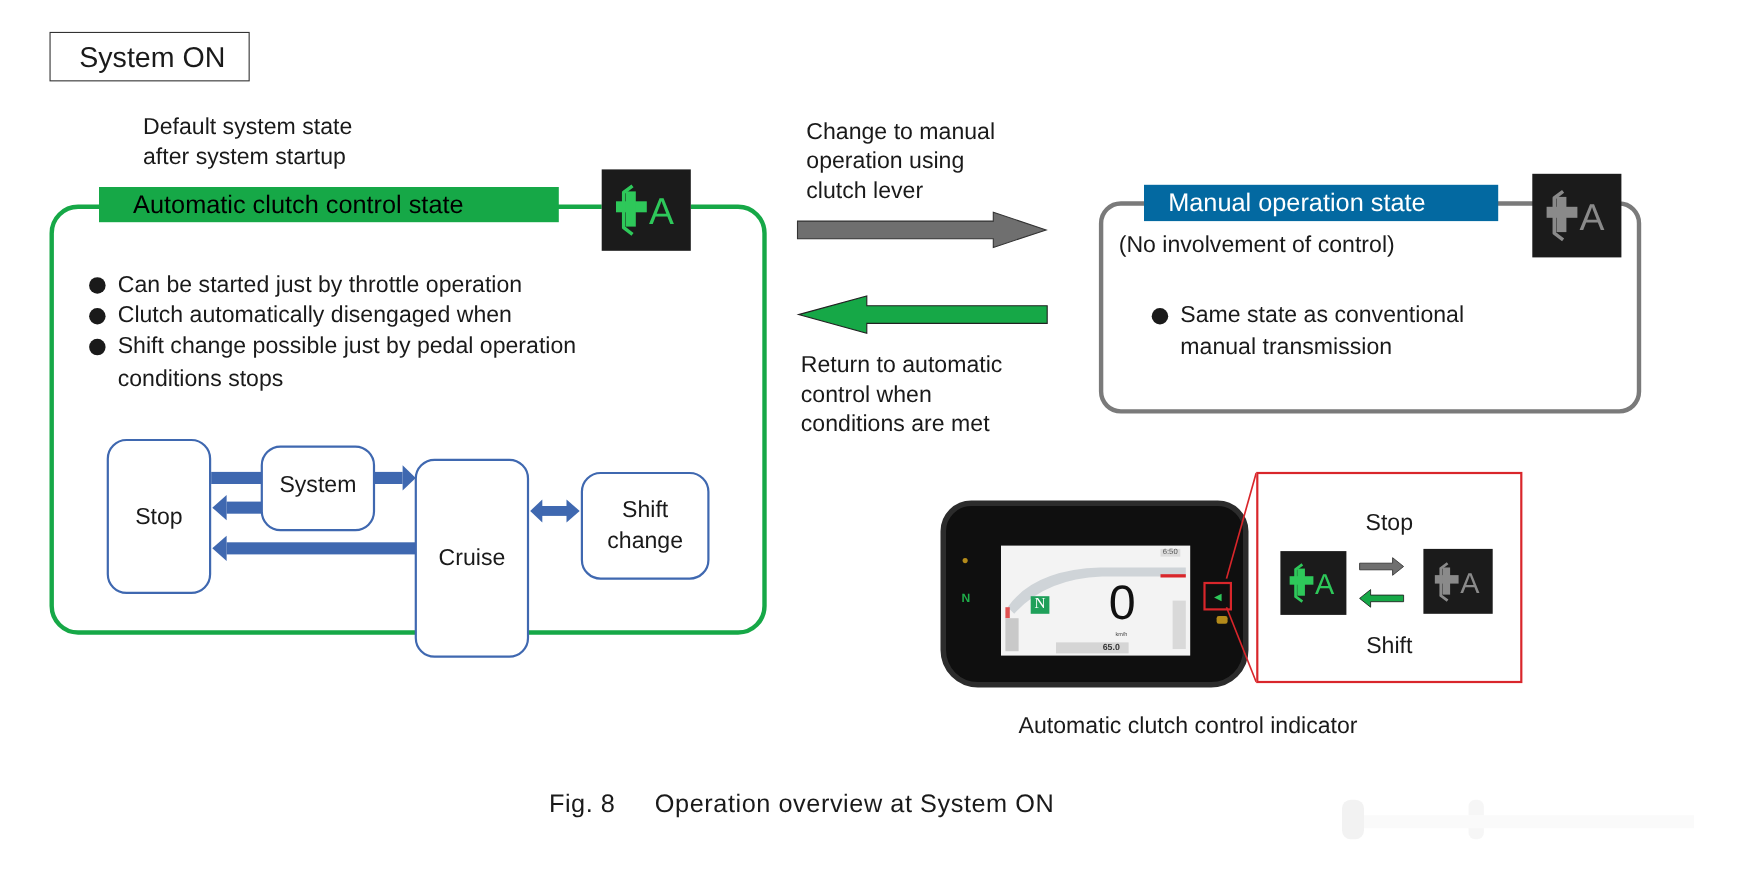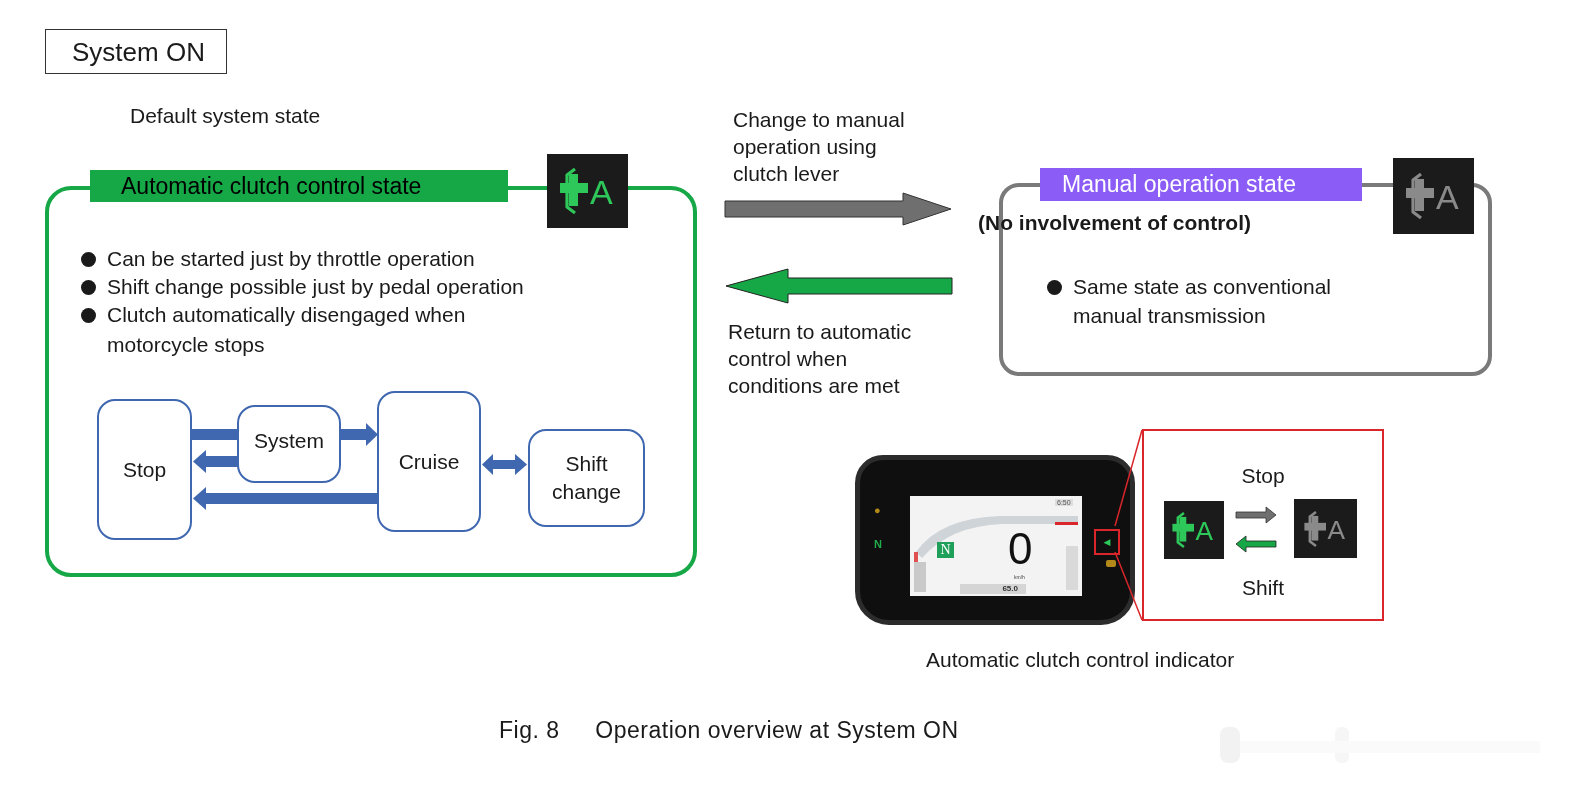--- a/index.html
+++ b/index.html
@@ -16,60 +16,61 @@
   .icon-box { background:#1b1b1b; display:flex; align-items:center; justify-content:center; }
   .bullets { list-style:none; margin:0; padding:0; }
   .bullets li { position:relative; padding-left:28px; font-size:21px; line-height:28px; }
   .bullets li::before { content:""; position:absolute; left:2px; top:7px; width:15px; height:15px;
                         border-radius:50%; background:#1a1a1a; }
   .state { border:2.5px solid #3f68b0; border-radius:18px; background:#fff; box-sizing:border-box;
            display:flex; align-items:center; justify-content:center; text-align:center;
            font-size:21px; line-height:28px; }
   .man-box { left:999px; top:183px; width:493px; height:193px; border:4px solid #7a7a7a;
              border-radius:20px; box-sizing:border-box; }
-  .man-title { left:1040px; top:168px; width:322px; height:33px; background:#8b5cf6; color:#fff;
+  .man-title { left:1040px; top:168px; width:322px; height:33px; background:#0369a1; color:#fff;
                font-size:23px; line-height:33px; padding-left:22px; box-sizing:border-box; }
   .zoom-box { left:1142px; top:429px; width:242px; height:192px; border:2px solid #d9262b;
               box-sizing:border-box; background:#fff; }
   .cluster { left:855px; top:455px; width:280px; height:170px; background:#0f0f0f;
              border-radius:28px 28px 34px 34px; border:5px solid #2c2c2c; box-sizing:border-box; }
   .screen { left:50px; top:36px; width:172px; height:100px; background:#f3f3f3; }
   .watermark { left:1200px; top:725px; width:350px; height:40px; opacity:0.25; }
 </style>
 </head>
 <body>
 
 <div class="abs sys-on">System ON</div>
 
 <div class="abs txt" style="left:130px; top:102px;">
   <div>Default system state</div>
+  <div>after system startup</div>
 </div>
 
 <div class="abs auto-box"></div>
 <div class="abs auto-title">Automatic clutch control state</div>
 <div class="abs icon-box" style="left:547px; top:154px; width:81px; height:74px; background:#fff;"></div>
 <div class="abs icon-box" style="left:547px; top:154px; width:81px; height:74px;">
   <svg width="70" height="56" viewBox="0 0 70 56">
     <g fill="none" stroke="#2ec85a" stroke-width="3.2" stroke-linejoin="round">
       <path d="M22 6 L14 12 L14 44 L22 50"></path>
     </g>
     <g fill="#2ec85a">
       <rect x="7" y="20" width="28" height="10"></rect>
       <rect x="16" y="11" width="9" height="32"></rect>
     </g>
     <text x="37" y="41" font-size="34" fill="#2ec85a" font-family="Liberation Sans, sans-serif">A</text>
   </svg>
 </div>
 
 <ul class="abs bullets" style="left:79px; top:245px; width:560px;">
   <li>Can be started just by throttle operation</li>
+  <li>Clutch automatically disengaged when</li>
   <li>Shift change possible just by pedal operation</li>
-  <li>Clutch automatically disengaged when</li>
 </ul>
-<div class="abs txt" style="left:107px; top:331px; font-size:21px;">motorcycle stops</div>
+<div class="abs txt" style="left:107px; top:331px; font-size:21px;">conditions stops</div>
 
 <svg class="abs" style="left:0; top:0;" width="700" height="560">
   <g fill="#3f68b0">
 
     <rect x="192" y="429" width="46" height="11"></rect>
 
     <g>
       <rect x="340" y="429" width="26" height="11"></rect>
       <polygon points="366,423 378,434.5 366,446"></polygon>
     </g>
@@ -91,21 +92,21 @@
     </g>
   </g>
 </svg>
 
 <div class="abs state" style="left:97px; top:399px; width:95px; height:141px;">
   <span>Stop</span>
 </div>
 <div class="abs state" style="left:237px; top:405px; width:104px; height:78px; padding-bottom:6px;">
   <span>System</span>
 </div>
-<div class="abs state" style="left:377px; top:391px; width:104px; height:141px;">
+<div class="abs state" style="left:377px; top:417px; width:104px; height:181px;">
   <span>Cruise</span>
 </div>
 <div class="abs state" style="left:528px; top:429px; width:117px; height:98px; flex-direction:column;">
   <span>Shift</span>
   <span>change</span>
 </div>
 
 <div class="abs txt" style="left:733px; top:106px;">
   <div>Change to manual</div>
   <div>operation using</div>
@@ -130,21 +131,21 @@
     <g fill="none" stroke="#8a8a8a" stroke-width="3.2" stroke-linejoin="round">
       <path d="M22 6 L14 12 L14 44 L22 50"></path>
     </g>
     <g fill="#8a8a8a">
       <rect x="7" y="20" width="28" height="10"></rect>
       <rect x="16" y="11" width="9" height="32"></rect>
     </g>
     <text x="37" y="41" font-size="34" fill="#8a8a8a" font-family="Liberation Sans, sans-serif">A</text>
   </svg>
 </div>
-<div class="abs txt" style="left:978px; top:209px;font-weight:bold;">(No involvement of control)</div>
+<div class="abs txt" style="left:1017px; top:209px;">(No involvement of control)</div>
 <ul class="abs bullets" style="left:1045px; top:273px; width:400px;">
   <li>Same state as conventional</li>
 </ul>
 <div class="abs txt" style="left:1073px; top:302px;">manual transmission</div>
 
 <div class="abs cluster">
   <div class="abs" style="left:14px; top:44px; color:#b38a1a; font-size:11px;">●</div>
   <div class="abs" style="left:14px; top:78px; color:#1fae4a; font-size:11px; font-weight:bold;">N</div>
   <div class="abs" style="left:246px; top:100px; width:10px; height:7px; background:#b38a1a; border-radius:2px;"></div>
   <div class="abs screen">

